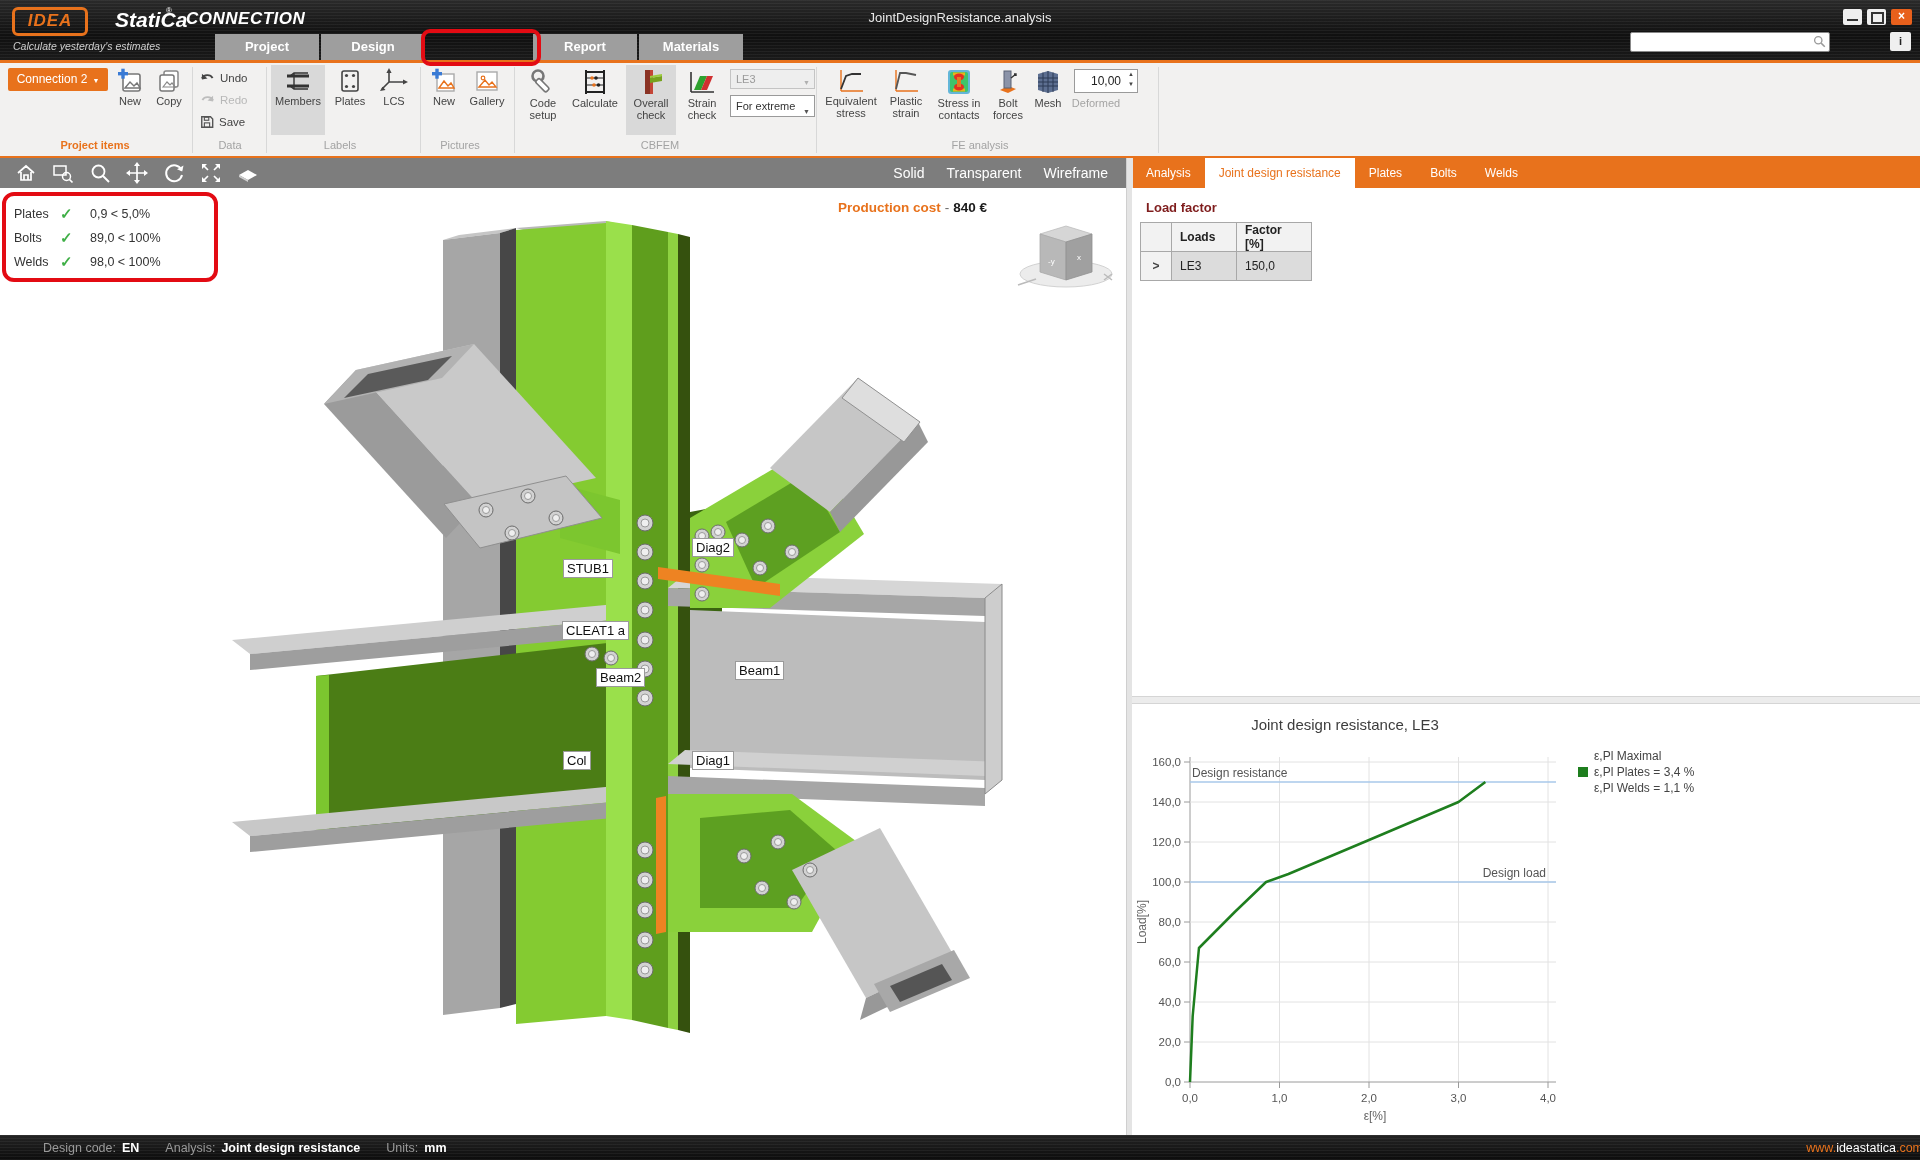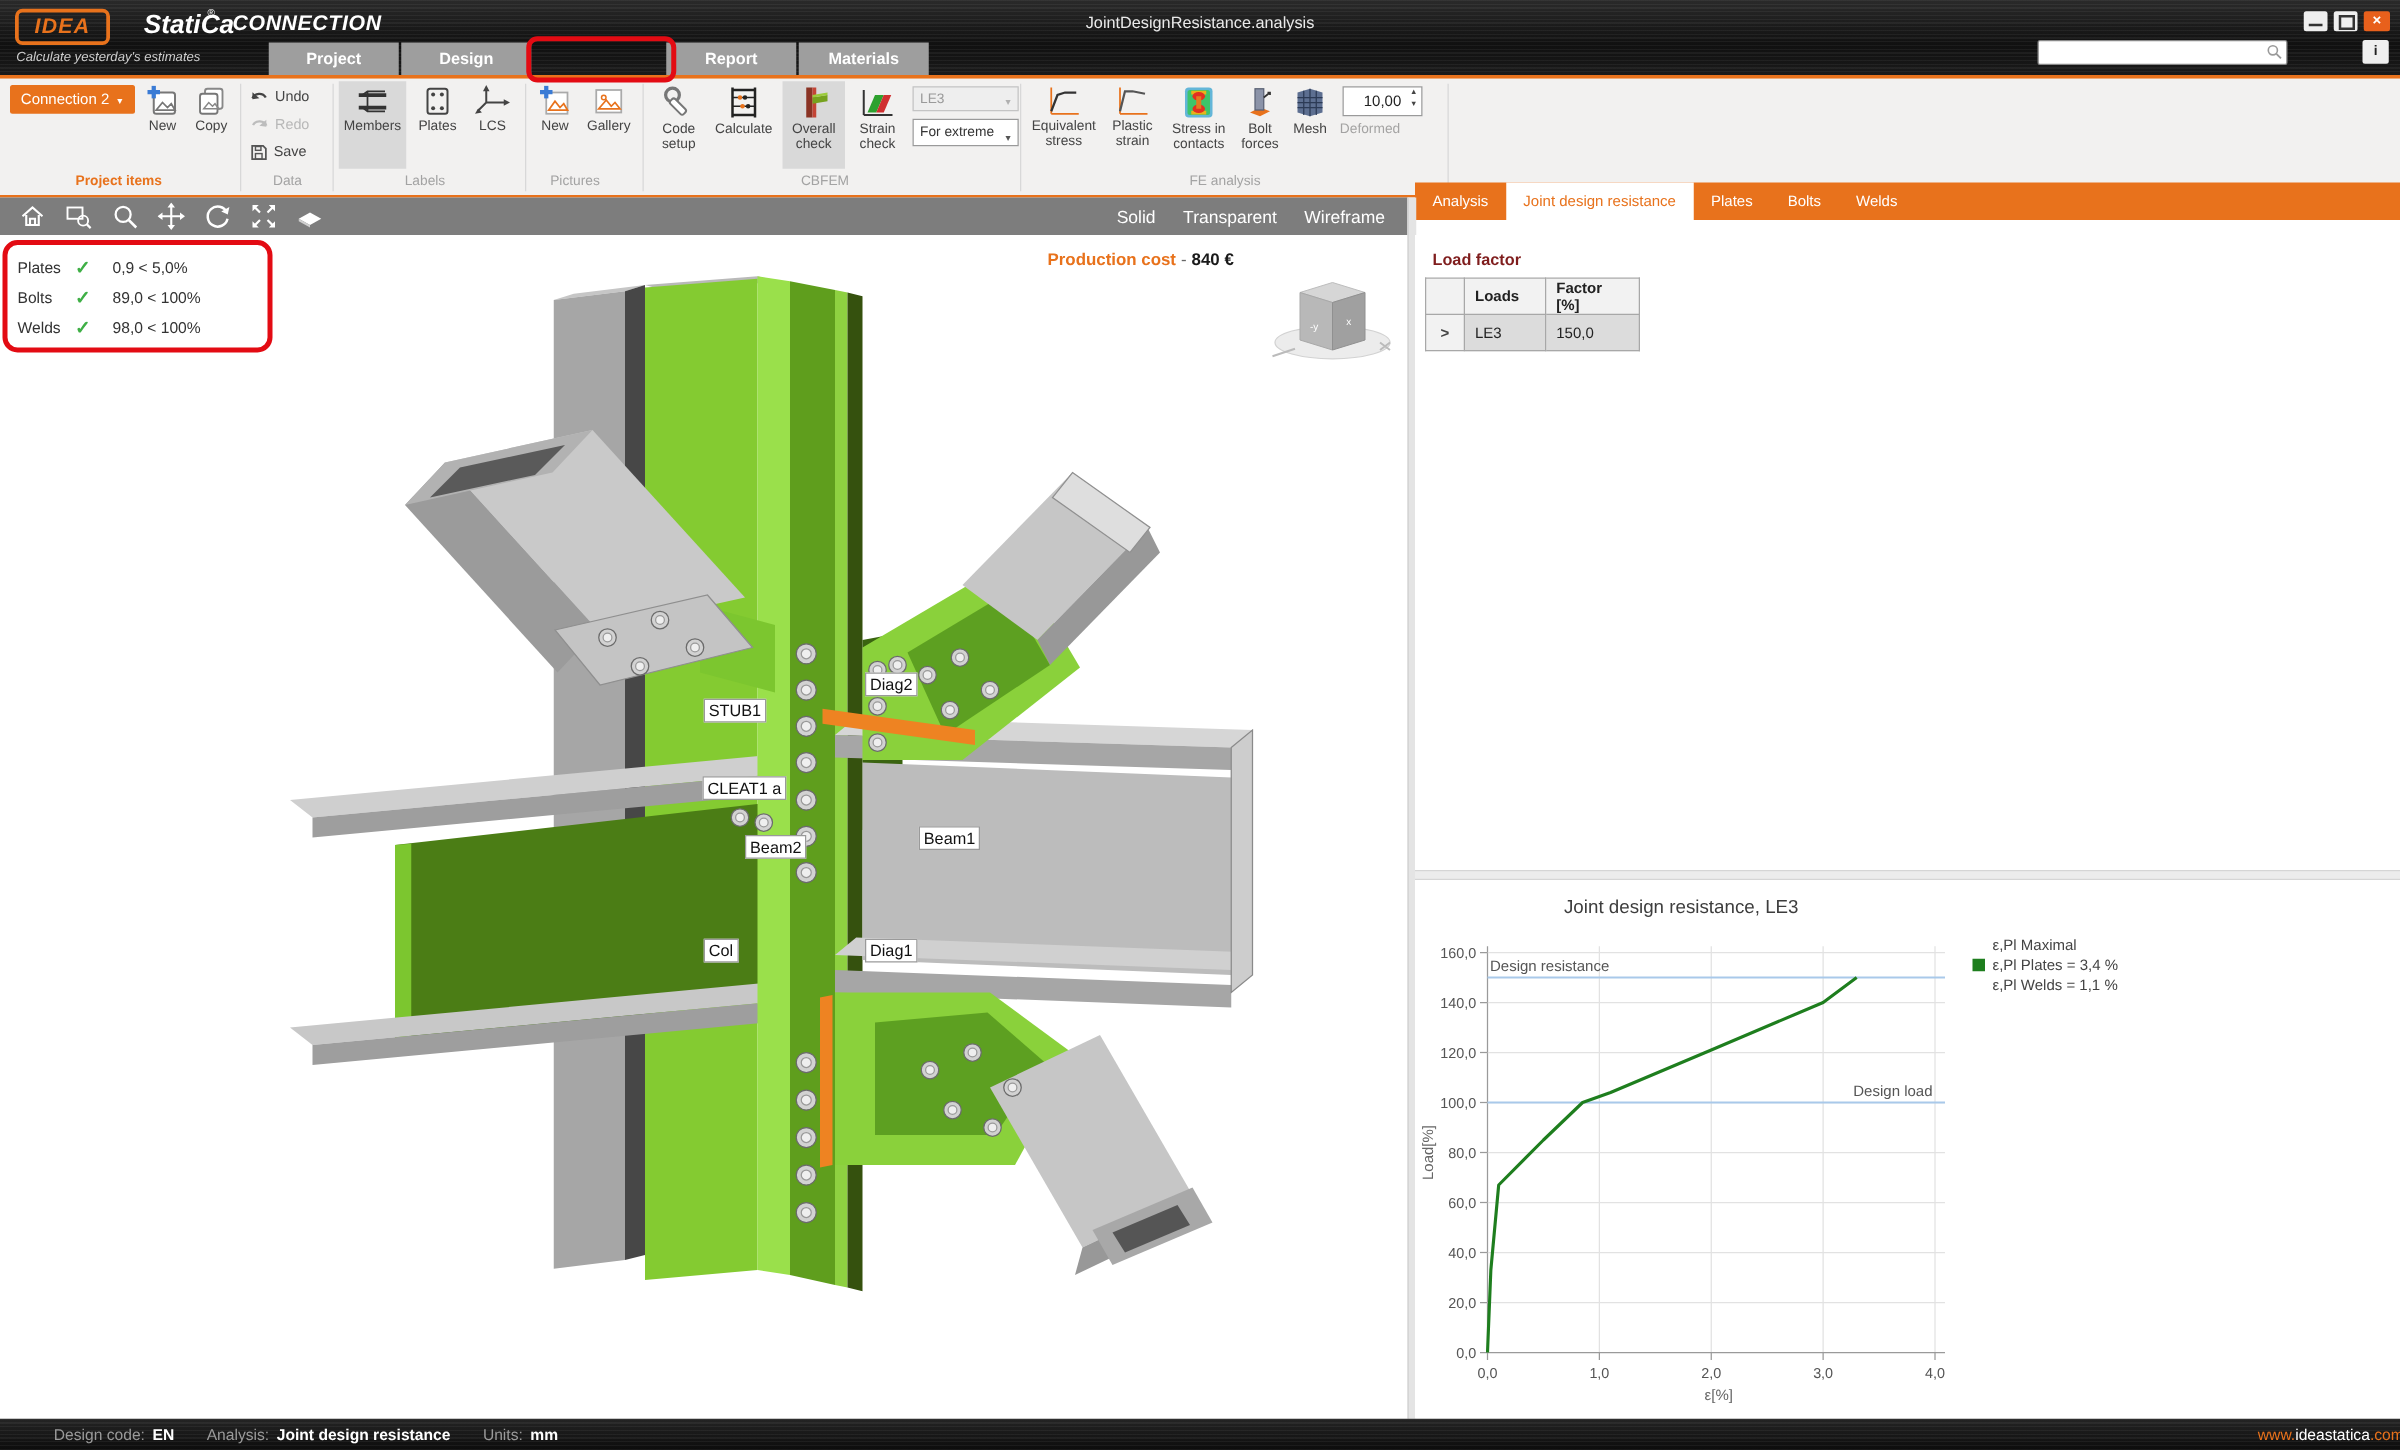--- a/index.html
+++ b/index.html
@@ -75,21 +75,21 @@
   #ring-checks{left:2px;top:4px;width:208px;height:82px;border:4px solid #e30b13;border-radius:12px;z-index:30;}
   #prodcost{left:838px;top:12px;font-size:13.5px;}
   #prodcost .pc1{color:#e8721c;font-weight:bold;}
   #prodcost .pc2{color:#666;padding:0 4px;}
   #prodcost .pc3{color:#1a1a1a;font-weight:bold;}
   .plabel{position:absolute;background:#fff;border:1px solid #9a9a9a;font-size:13px;padding:0 3px;
     line-height:17px;color:#111;white-space:nowrap;}
 
   
   #vsplit{left:1126px;top:158px;width:6px;height:977px;background:#e4e4e4;border-left:1px solid #cfcfcf;}
-  #ptabs{left:1132px;top:146px;width:788px;height:30px;background:#e8721c;display:flex;align-items:center;}
+  #ptabs{left:1132px;top:158px;width:788px;height:30px;background:#e8721c;display:flex;align-items:center;}
   .ptab{height:30px;line-height:30px;padding:0 14px;color:#fff;font-size:12px;}
   .ptab.active{background:#fff;color:#e8721c;}
   #rpanel{left:1132px;top:188px;width:788px;height:947px;background:#fff;}
   #lf-title{left:14px;top:12px;color:#7f1d1d;font-weight:bold;font-size:13px;}
   #lf-table{left:8px;top:34px;border-collapse:collapse;font-size:12px;color:#222;padding-left:32px;}
   #lf-table td,#lf-table th{border:1px solid #a8a8a8;height:28px;padding:0 8px;}
   #lf-table th{background:#f2f2f2;font-weight:bold;text-align:left;}
   #lf-table td.arr{background:#f2f2f2;width:14px;text-align:center;color:#444;font-weight:bold;}
   #lf-table td{background:#dcdcdc;}
   #hsplit{left:0;top:508px;width:788px;height:6px;background:#ececec;border-top:1px solid #d5d5d5;border-bottom:1px solid #d5d5d5;position:absolute;}

